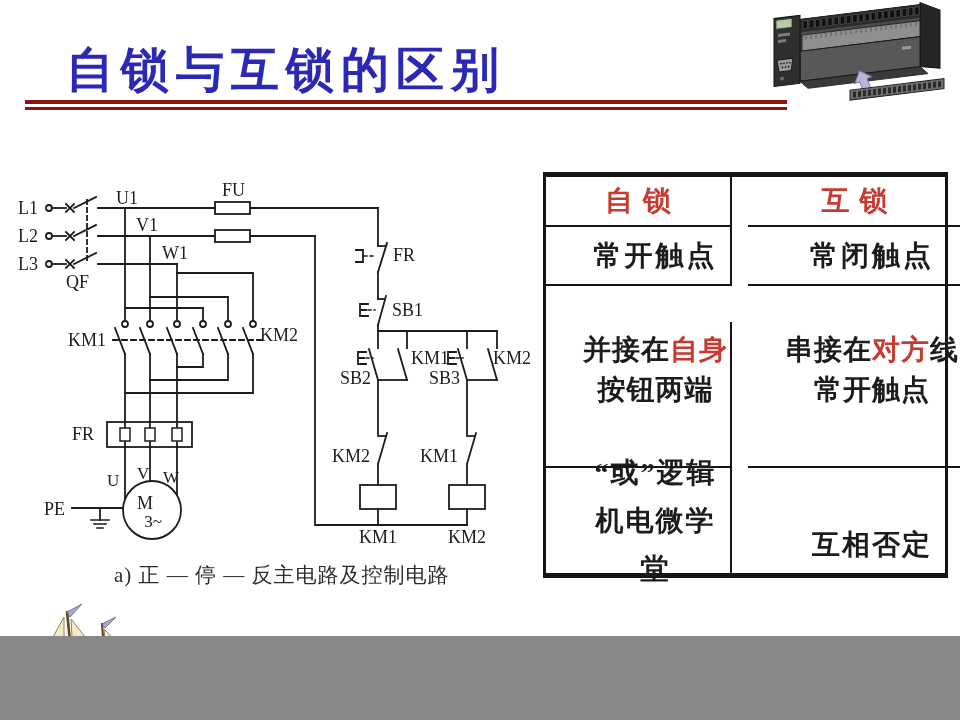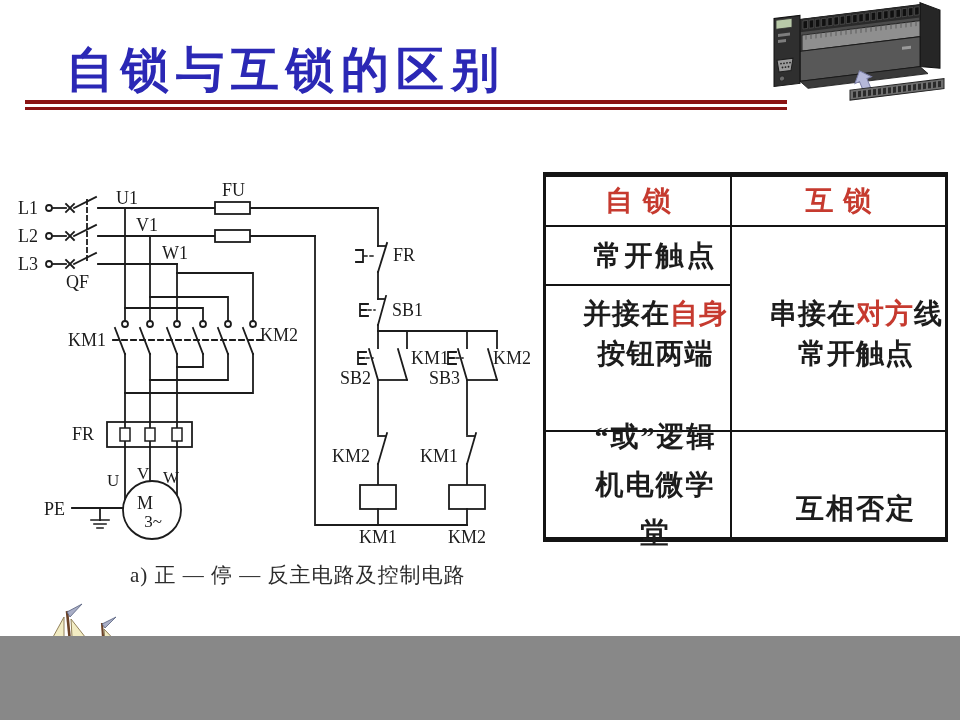--- a/index.html
+++ b/index.html
@@ -10,44 +10,44 @@
   .title{position:absolute;left:66px;top:38px;font-size:48px;font-weight:bold;
          color:#2b28b5;letter-spacing:7px;white-space:nowrap;}
   .rule-wrap{position:absolute;left:25px;top:100px;width:762px;}
   .rule-a{height:4px;background:#8a1414;}
   .rule-gap{height:3px;background:#ffffff;}
   .rule-b{height:3px;background:#8a1414;}
 
   
   .plc{position:absolute;left:760px;top:0px;}
   .circuit{position:absolute;left:10px;top:168px;}
-  .caption{position:absolute;left:130px;top:561px;font-size:21px;color:#2c2c2c;
+  .caption{position:absolute;left:114px;top:561px;font-size:21px;color:#2c2c2c;
            letter-spacing:1px;white-space:nowrap;}
   .ship{position:absolute;left:14px;top:597px;}
   .navy-line{position:absolute;left:157px;top:650px;width:801px;height:5px;background:#1b1b6e;}
 
   .wm1{position:absolute;left:766px;top:655px;font-size:25px;color:#dcdcdc;
        letter-spacing:2px;white-space:nowrap;
        text-shadow:1px 1px 0 #f4f4f4;}
   .wm2{position:absolute;left:750px;top:666px;font-size:30px;font-weight:bold;
        color:#fbfbfb;letter-spacing:1px;white-space:nowrap;
        text-shadow:2px 2px 2px #9a9a9a,-1px -1px 0 #e9e9e9,1px -1px 0 #cfcfcf,-1px 1px 0 #cfcfcf;}
 
   
   .cmp-table{position:absolute;left:543px;top:172px;width:399px;
              border:3px solid #141414;border-top-width:5px;border-bottom-width:5px;
              font-weight:bold;}
-  .t-row{display:grid;grid-template-columns:186px 213px;}
+  .t-row{display:grid;grid-template-columns:186px 213px;gap:16px;}
   .t-cell{display:flex;align-items:center;justify-content:center;text-align:center;
           font-size:28px;line-height:40px;padding-left:35px;}
   .t-cell.c1{border-right:2px solid #141414;}
   .t-row.rb .t-cell{border-bottom:2px solid #141414;}
   .t-header .t-cell{height:48px;color:#c63a2f;letter-spacing:10px;padding-left:10px;}
   .t-contact .t-cell{height:57px;letter-spacing:3px;}
-  .t-wiring .t-cell{height:136px;align-items:flex-start;padding-top:8px;letter-spacing:1px;}
+  .t-wiring .t-cell{height:136px;align-items:flex-start;padding-top:8px;letter-spacing:1px;margin-top:36px;}
   .t-logic .t-cell{height:105px;line-height:48px;letter-spacing:2px;}
   .red{color:#c63a2f;}
 
   
   .clab{font-family:"Liberation Serif","DejaVu Serif",serif;font-size:18px;fill:#1c1c1c;}
   .clab-s{font-family:"Liberation Serif","DejaVu Serif",serif;font-size:17px;fill:#1c1c1c;}
 </style>
 </head>
 <body>
 
@@ -300,20 +300,23 @@
         <span>自锁</span>
         </div>
       <div class="t-cell">
         <span>互锁</span>
         </div>
     </div>
     <div class="t-row t-contact rb">
       <div class="t-cell c1">
         <span>常开触点</span>
         </div>
+      <div class="t-cell">
+        <span>常闭触点</span>
+        </div>
     </div>
     <div class="t-row t-wiring rb">
       <div class="t-cell c1">
         <span><span>并接在</span><span class="red">自身</span><br>
         <span>按钮两端</span></span>
         </div>
       <div class="t-cell">
         <span><span>串接在</span><span class="red">对方</span><span>线</span><br>
         <span>常开触点</span></span>
         </div>

